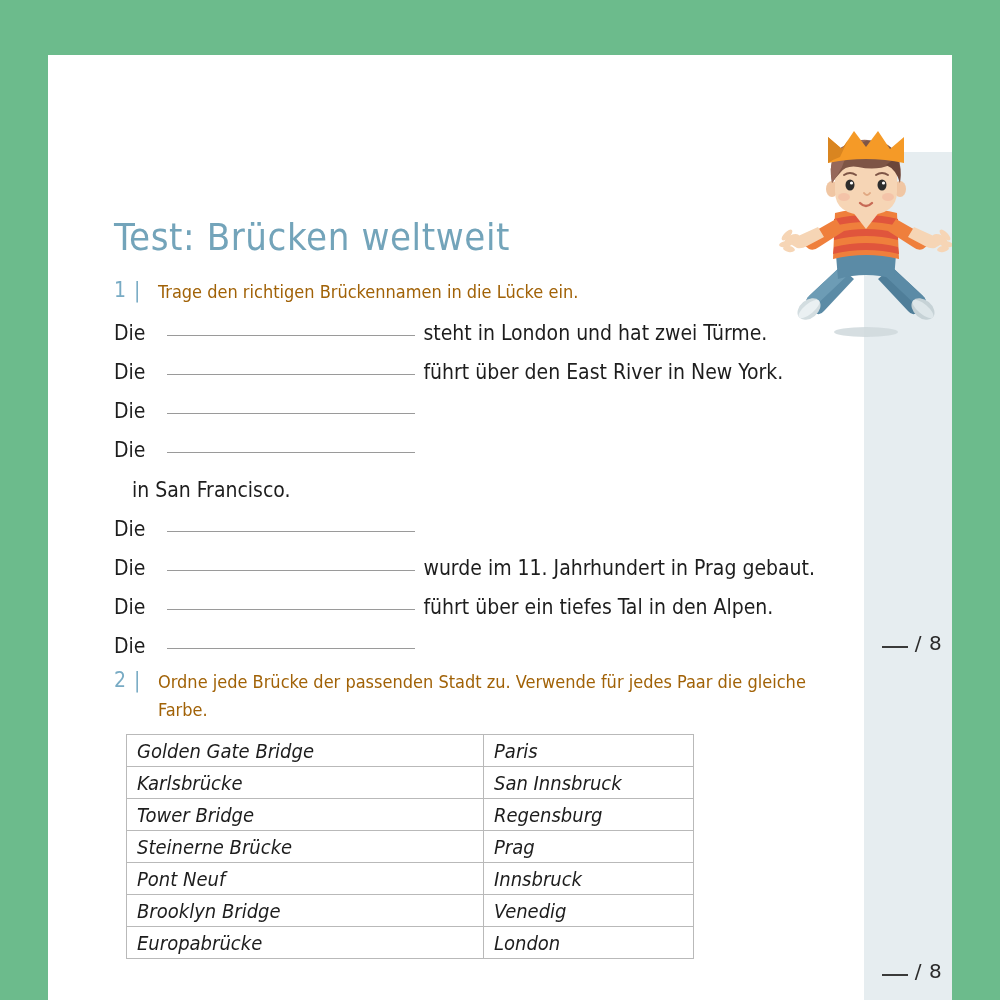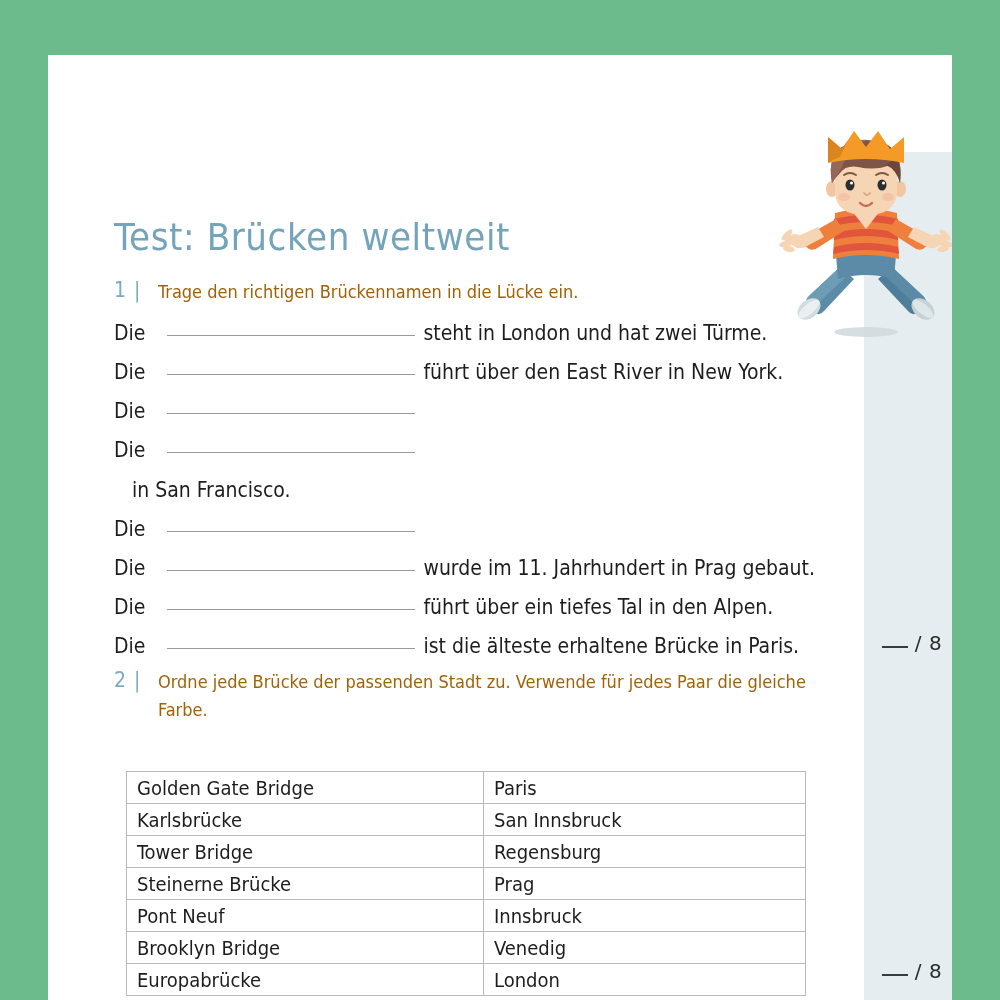--- a/index.html
+++ b/index.html
@@ -132,24 +132,25 @@
     font-size: 21px;
     color: #1d1d1d;
     white-space: nowrap;
     margin-left: 18px;
   }
 
   
   .match-table {
     position: absolute;
     left: 78px;
-    top: 716px;
-    width: 680px;
+    top: 679px;
+    width: 568px;
     border-collapse: collapse;
     table-layout: fixed;
+    font-style: italic;
   }
   .match-table td {
     border: 1px solid #b9b9b9;
     height: 31px;
     padding: 0 10px;
     font-size: 20px;
     color: #1d1d1d;
     vertical-align: middle;
     font-family: "DejaVu Sans Condensed", "Liberation Sans Narrow", "DejaVu Sans", sans-serif;
     font-stretch: condensed;
@@ -219,21 +220,20 @@
 
     <div class="fill-line ws" style="top:540px">
       <span class="lead">Die</span>
       <span class="blank-rule"></span>
       <span class="tail">führt über ein tiefes Tal in den Alpen.</span>
     </div>
 
     <div class="fill-line ws" style="top:579px">
       <span class="lead">Die</span>
       <span class="blank-rule"></span>
-      <span class="tail">ist die älteste erhaltene Brücke in Paris.</span>
     </div>
 
     <div class="score-box score-1">
       <span class="blank"></span>
       <span>/</span>
       <span style="margin-left:7px">8</span>
     </div>
 
     <div class="task task-2">
       <span class="task-num ws">2 |</span>

